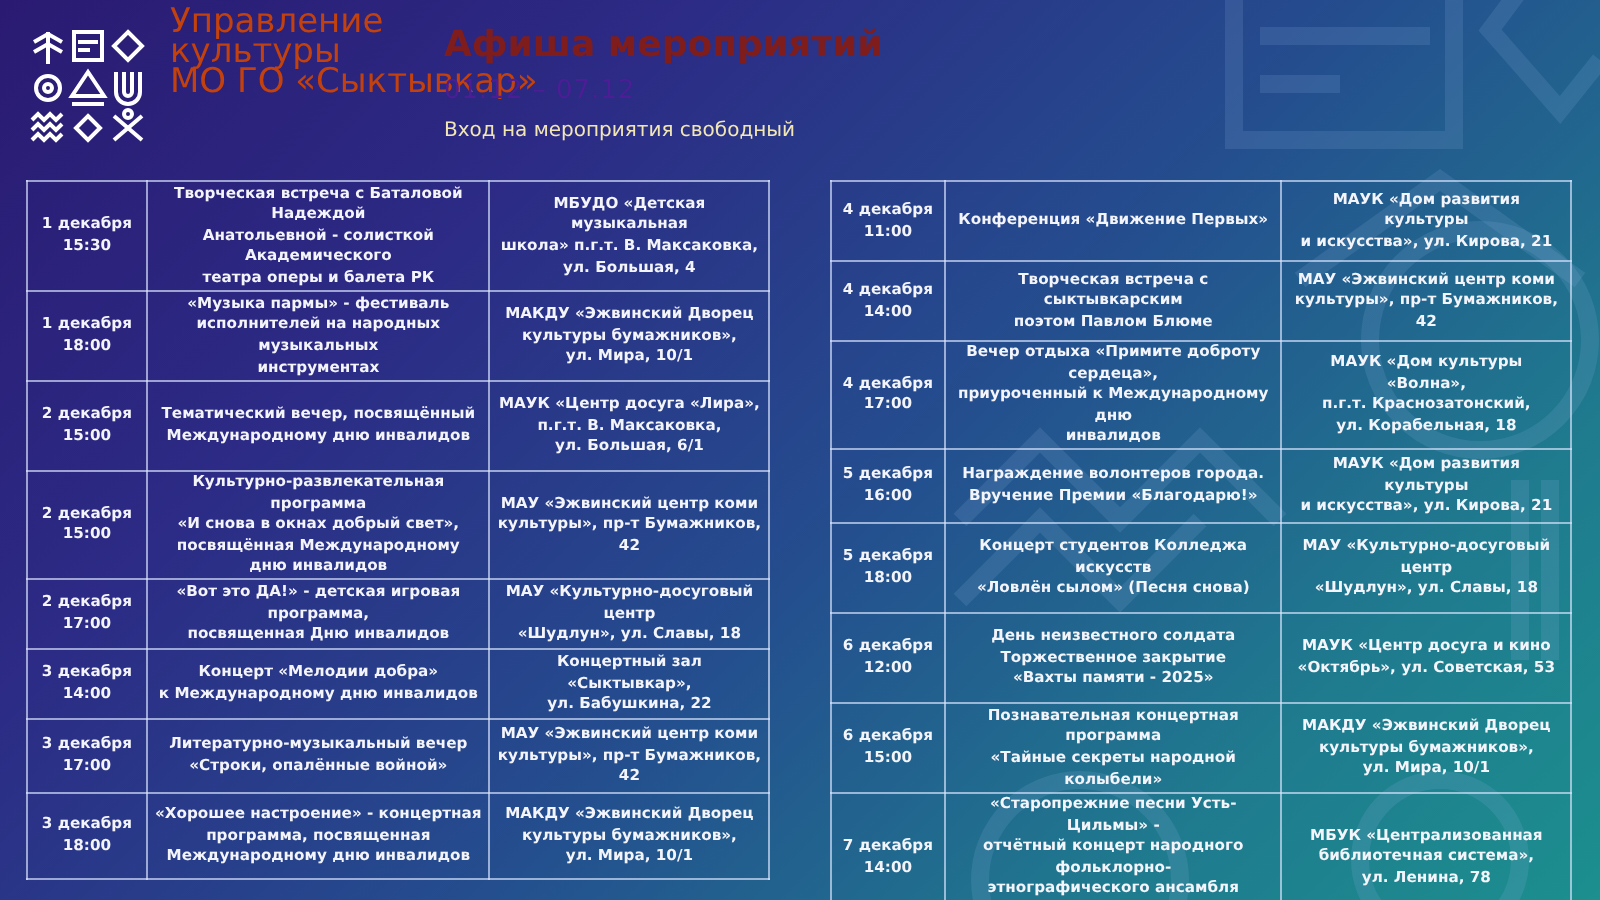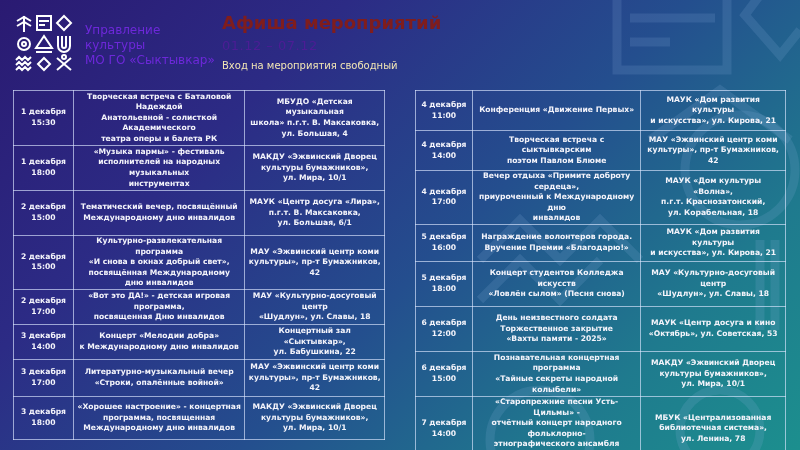--- a/index.html
+++ b/index.html
@@ -6,22 +6,22 @@
   body {
     width: 800px; height: 450px; overflow: hidden; position: relative;
     font-family: "DejaVu Sans", sans-serif;
     background: linear-gradient(135deg, #2a1a72 0%, #2c2b85 28%, #244e8e 55%, #1f7a8e 80%, #1c8f8e 100%);
     color: #ffffff;
   }
   .bg-decor { position: absolute; inset: 0; pointer-events: none; }
   .header { position: absolute; left: 0; top: 0; width: 800px; height: 85px; }
   .logo { position: absolute; left: 14px; top: 14px; width: 62px; height: 62px; }
   .org {
-    position: absolute; left: 85px; top: 23px; width: 150px;
-    font-size: 12px; line-height: 15px; color: #6d28d9; font-weight: 400;
+    position: absolute; left: 85px; top: 4px; width: 150px;
+    font-size: 17px; line-height: 15px; color: #c2410c; font-weight: 400;
   }
   .org div { white-space: nowrap; }
   .title-block { position: absolute; left: 222px; top: 12px; }
   .title { font-size: 18px; font-weight: bold; color: #7f1d1d; line-height: 22px; white-space: nowrap; }
   .dates { font-size: 13px; color: #4c1d95; line-height: 24px; letter-spacing: 0.5px; white-space: nowrap; }
   .free { font-size: 10px; color: #f2e6b5; line-height: 16px; white-space: nowrap; }
 
   table.events {
     position: absolute; border-collapse: collapse;
     font-size: 7.6px; line-height: 10.6px; font-weight: bold; color: #f4f4fb;

